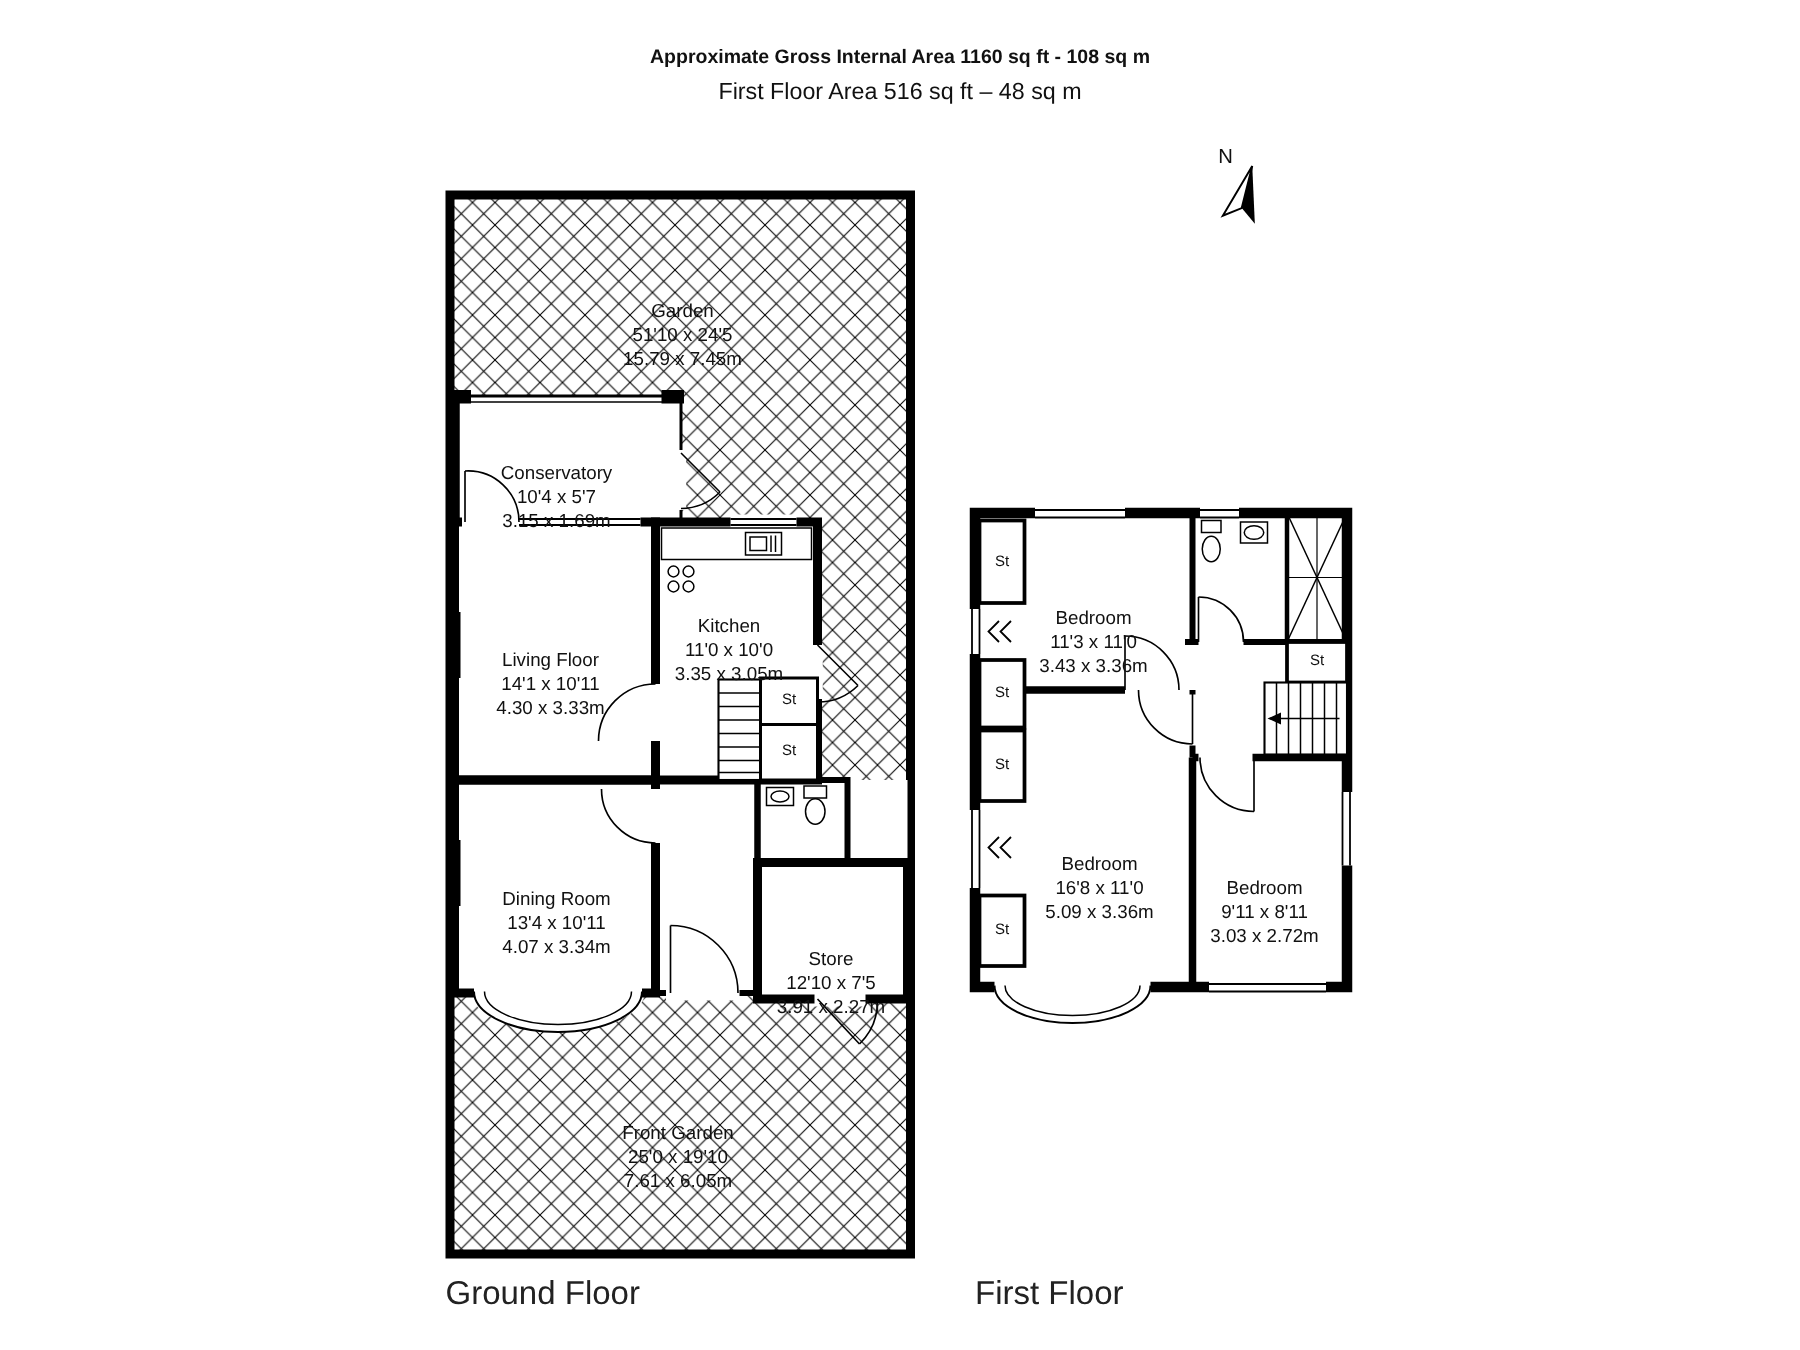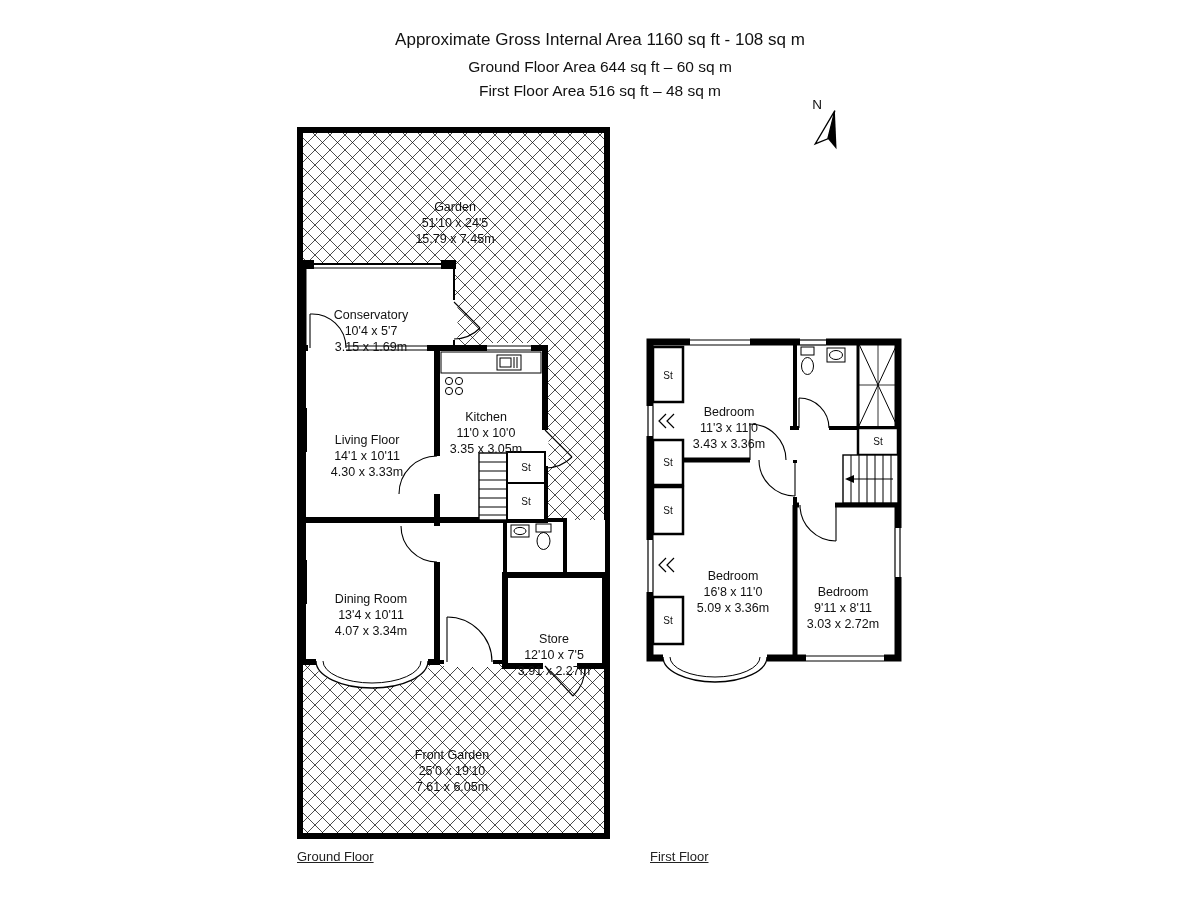--- a/index.html
+++ b/index.html
@@ -1,25 +1,25 @@
 <!DOCTYPE html>
 <html><head>
 <meta charset="utf-8">
 <style>
   html,body{margin:0;padding:0;background:#fff;}
   body{width:1200px;height:900px;position:relative;overflow:hidden;
        font-family:"Liberation Sans","DejaVu Sans",sans-serif;color:#111;}
   .plan-svg{position:absolute;left:0;top:0;}
   .header{position:absolute;top:30px;left:0;width:100%;text-align:center;}
-  .header .h1{font-size:17px;font-weight:normal;margin-bottom:8px;}
+  .header .h1{font-size:13px;font-weight:bold;margin-bottom:8px;}
   .header .h2{font-size:15.5px;margin-bottom:6px;}
   .plan-label{position:absolute;transform:translate(-50%,-50%);text-align:center;
               font-size:12.5px;line-height:1.28;white-space:nowrap;margin-top:20px;}
   .st-label{position:absolute;transform:translate(-50%,-50%);font-size:10px;}
-  .floor-label{position:absolute;font-size:13px;color:#222;text-decoration:underline;}
+  .floor-label{position:absolute;font-size:22px;color:#222;}
   .compass-n{position:absolute;transform:translate(-50%,-50%);font-size:13.5px;}
 </style>
 </head>
 <body>
 
 <svg class="plan-svg" width="1200" height="900" viewBox="0 0 1200 900">
   <defs>
     <pattern id="hatch" width="15" height="15" patternUnits="userSpaceOnUse">
       <rect width="15" height="15" fill="#ffffff"></rect>
       <path d="M0,0 L15,15 M15,0 L0,15" stroke="#000" stroke-width="0.7"></path>
@@ -220,21 +220,20 @@
   </g>
 
   <g transform="rotate(14 830 130)">
     <polygon points="830,110 841,147 830,139" fill="#000"></polygon>
     <polygon points="830,110 819,147 830,139" fill="none" stroke="#000" stroke-width="1.3"></polygon>
   </g>
 </svg>
 
 <div class="header">
   <div class="h1">Approximate Gross Internal Area 1160 sq ft - 108 sq m</div>
-  <div class="h2">Ground Floor Area 644 sq ft – 60 sq m</div>
   <div class="h2">First Floor Area 516 sq ft – 48 sq m</div>
 </div>
 
 <div class="compass-n" style="left:817px;top:104px">N</div>
 
 <div class="plan-label" style="left:455px;top:203px">
   <div>Garden</div>
   <div>51'10 x 24'5</div>
   <div>15.79 x 7.45m</div>
 </div>

